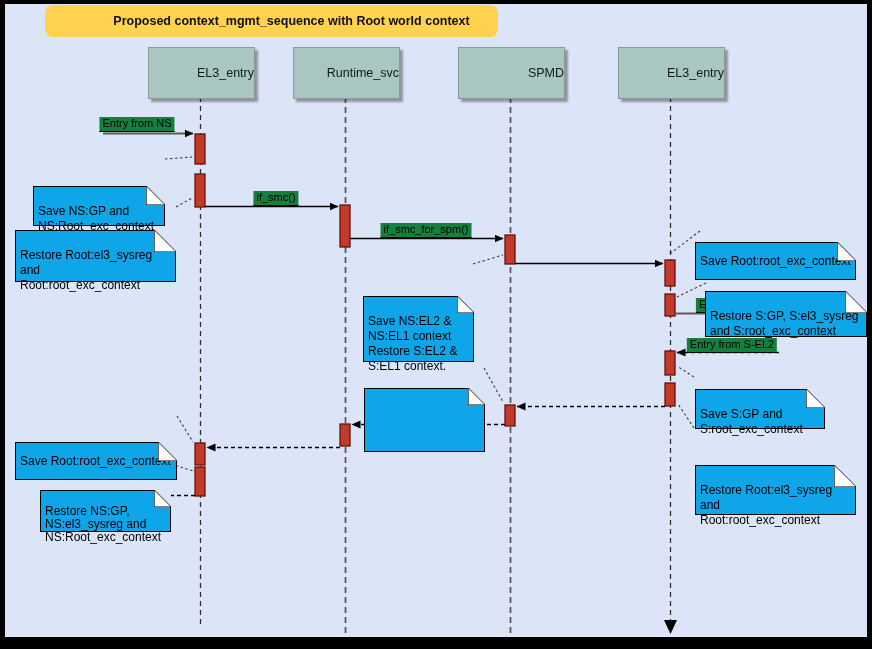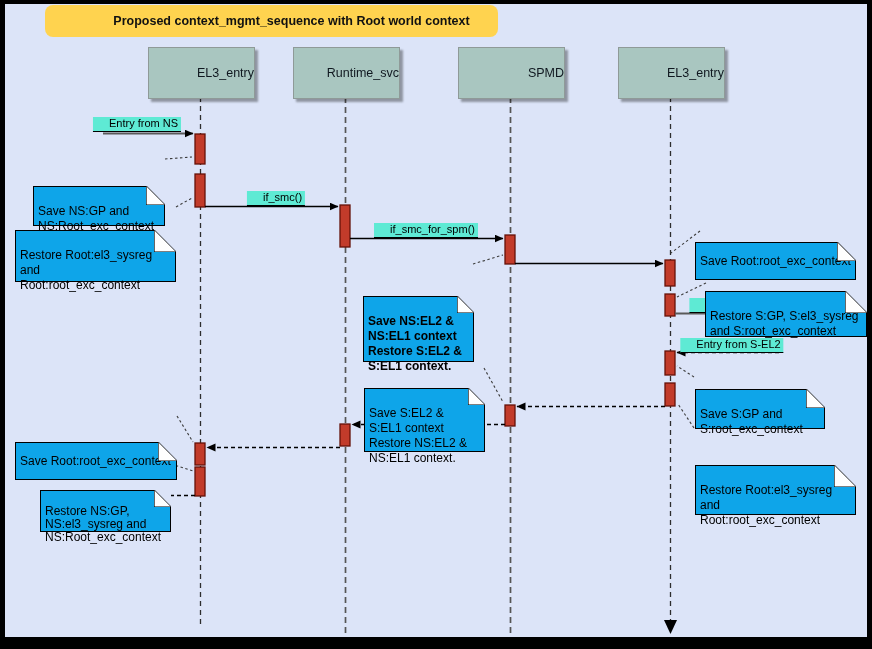--- a/index.html
+++ b/index.html
@@ -29,22 +29,22 @@
   .note {
     position:absolute; background:#0ea5e9; border:1px solid #000;
     font-size:12px; line-height:15px; color:#000;
     padding:2px 4px; white-space:pre-line; box-sizing:border-box;margin-top:46px;
   }
   .note.vcenter { display:flex; align-items:center; }
   .note.compact { line-height:13px; padding:1px 4px; }
   .note .fold { position:absolute; top:-1px; right:-1px; }
   .msg-label {
     position:absolute; transform:translateX(-50%);
-    background:#5eead4; border-bottom:1px solid #000;
-    font-size:11px; line-height:13px; color:#000; padding:0 3px 1px 16px;
+    background:#15803d; border-bottom:1px solid #000;
+    font-size:11px; line-height:13px; color:#000; padding:0 3px 1px 3px;
     white-space:nowrap;
   }
 </style>
 </head>
 <body>
 
 <div class="frame">
   <div class="canvas-bg"></div>
 
   <svg class="layer" width="872" height="649">
@@ -137,21 +137,21 @@
   <div class="note" style="left:15px; top:184px; width:161px; height:52px;">
     <span>Restore Root:el3_sysreg
 and
 Root:root_exc_context</span>
     <svg class="fold" width="22" height="22">
         <polygon points="0,0 22,0 22,22" fill="#dce4f8"></polygon>
         <path d="M0,0 L22,22" stroke="#000" stroke-width="1.2" fill="none"></path>
         <path d="M0,0 L0,22 L22,22" stroke="#000" stroke-width="1.2" fill="#fff"></path>
       </svg>
   </div>
-  <div class="note" style="left:363px; top:250px; width:111px; height:66px;font-weight:bold;">
+  <div class="note" style="left:363px; top:250px; width:111px; height:66px;">
     <span>Save NS:EL2 &amp;
 NS:EL1 context
 Restore S:EL2 &amp;
 S:EL1 context.</span>
     <svg class="fold" width="17" height="17">
         <polygon points="0,0 17,0 17,17" fill="#dce4f8"></polygon>
         <path d="M0,0 L17,17" stroke="#000" stroke-width="1.2" fill="none"></path>
         <path d="M0,0 L0,17 L17,17" stroke="#000" stroke-width="1.2" fill="#fff"></path>
       </svg>
   </div>
@@ -166,24 +166,20 @@
   <div class="note" style="left:705px; top:245px; width:162px; height:46px;">
     <span>Restore S:GP, S:el3_sysreg
 and S:root_exc_context</span>
     <svg class="fold" width="22" height="22">
         <polygon points="0,0 22,0 22,22" fill="#dce4f8"></polygon>
         <path d="M0,0 L22,22" stroke="#000" stroke-width="1.2" fill="none"></path>
         <path d="M0,0 L0,22 L22,22" stroke="#000" stroke-width="1.2" fill="#fff"></path>
       </svg>
   </div>
   <div class="note" style="left:364px; top:342px; width:121px; height:64px;">
-    <span>Save S:EL2 &amp;
-S:EL1 context
-Restore NS:EL2 &amp;
-NS:EL1 context.</span>
     <svg class="fold" width="17" height="17">
         <polygon points="0,0 17,0 17,17" fill="#dce4f8"></polygon>
         <path d="M0,0 L17,17" stroke="#000" stroke-width="1.2" fill="none"></path>
         <path d="M0,0 L0,17 L17,17" stroke="#000" stroke-width="1.2" fill="#fff"></path>
       </svg>
   </div>
   <div class="note" style="left:695px; top:343px; width:130px; height:40px;">
     <span>Save S:GP and
 S:root_exc_context</span>
     <svg class="fold" width="19" height="19">

